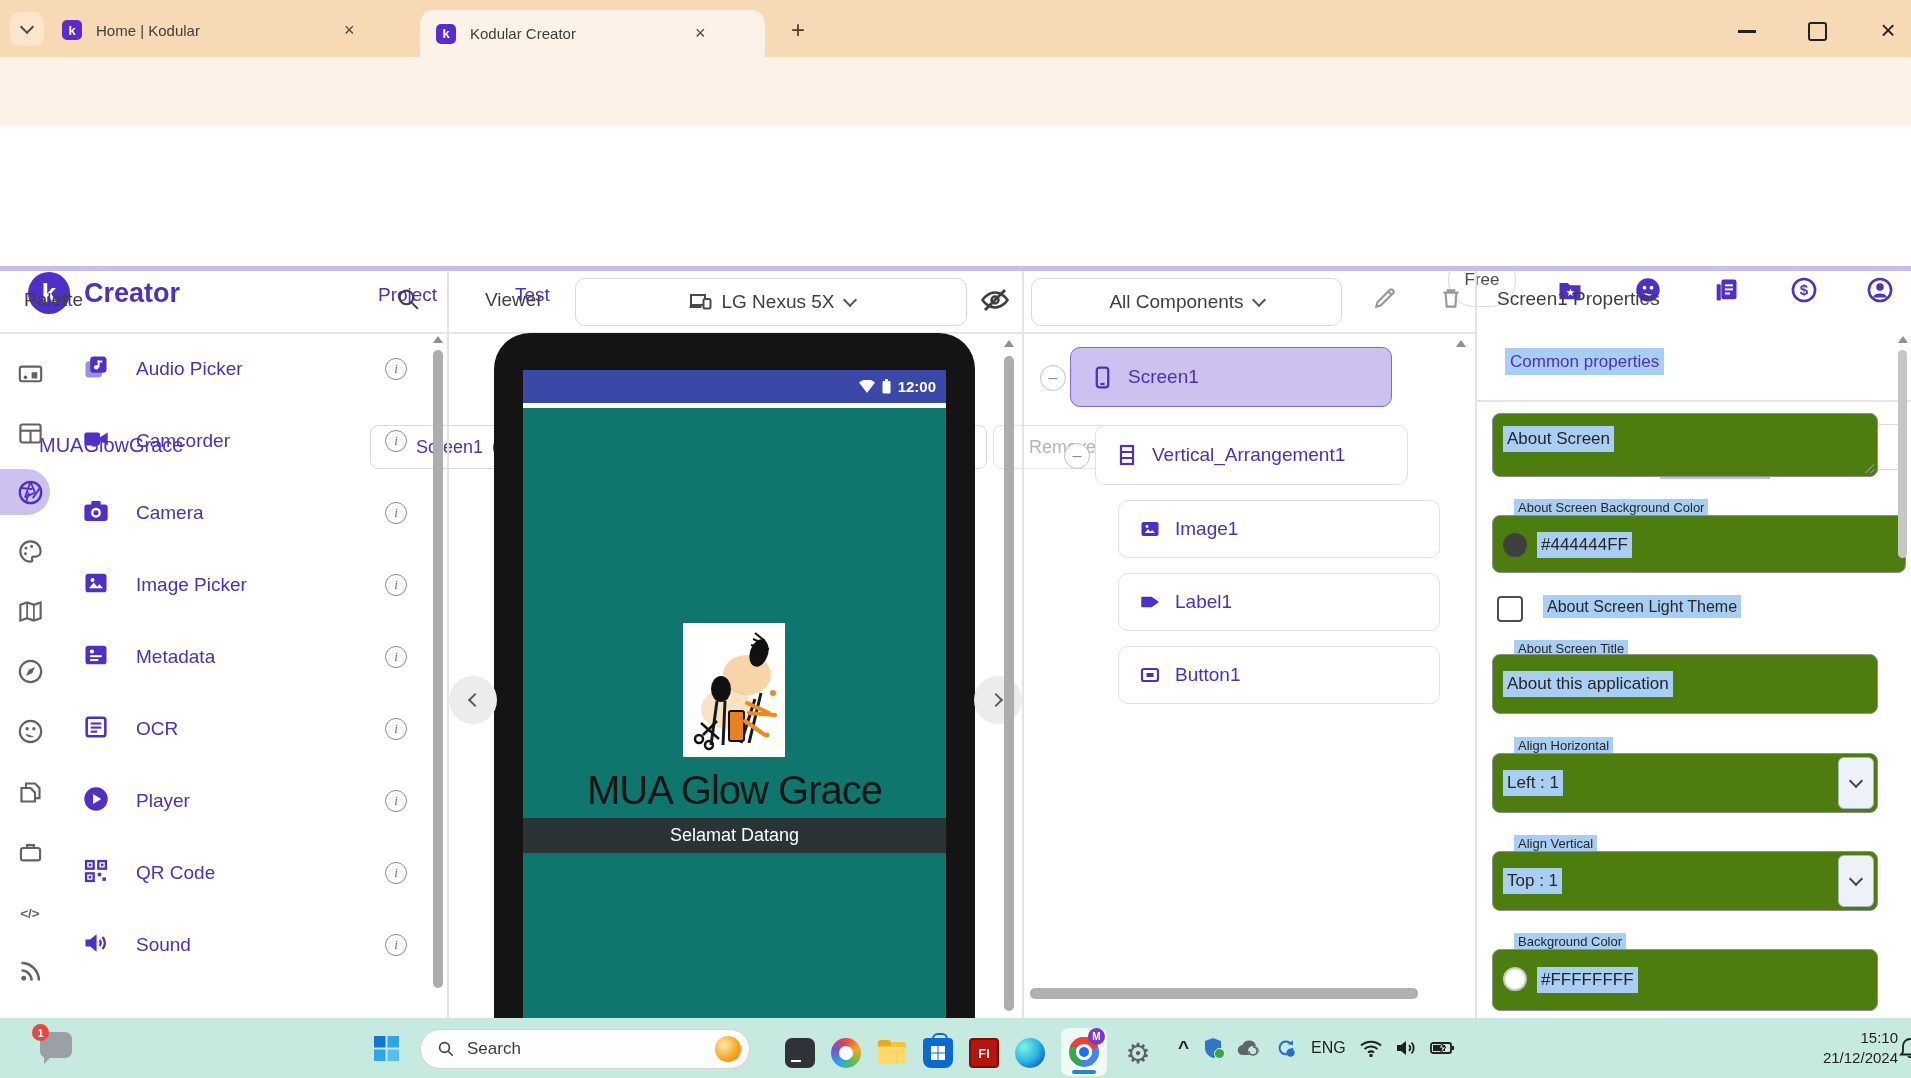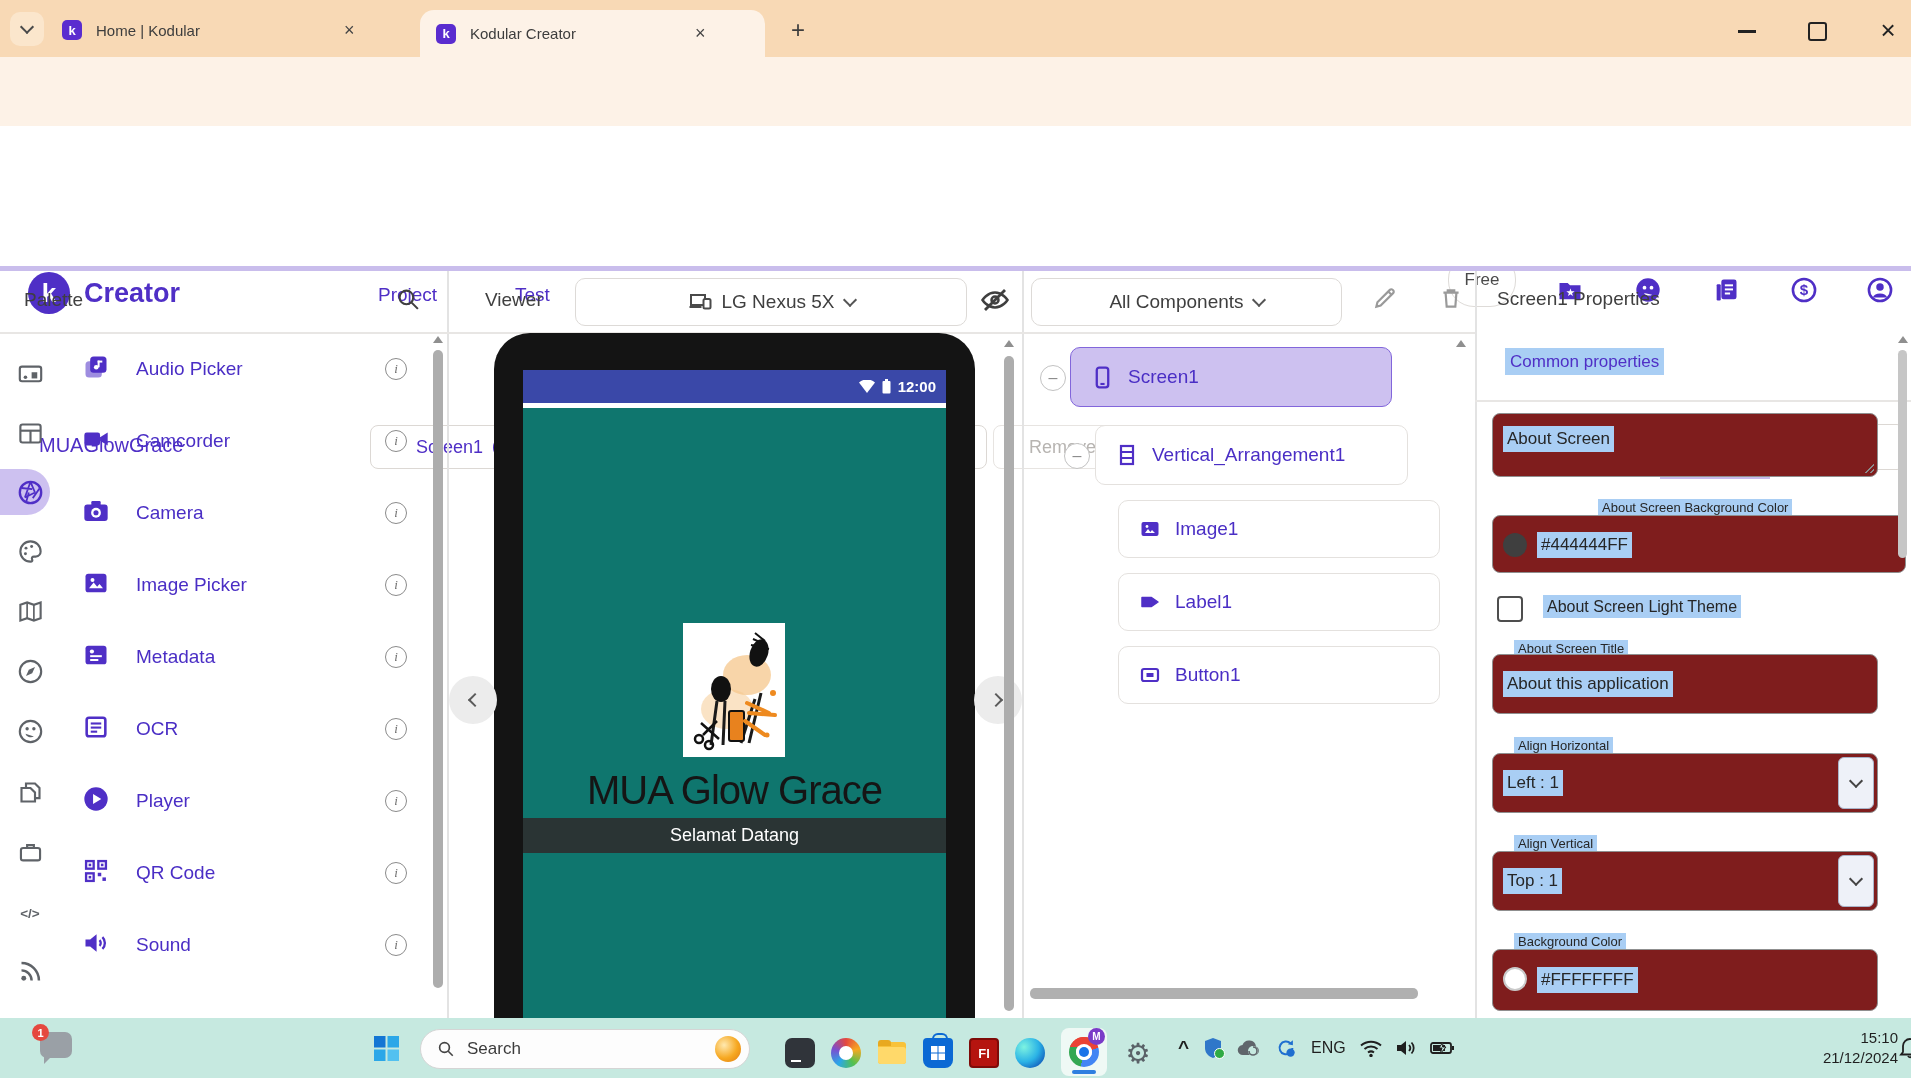--- a/index.html
+++ b/index.html
@@ -40,21 +40,21 @@
   .screen{position:absolute;left:29px;top:37px;width:423px;height:648px;background:#0f766e;overflow:hidden;}
   .statusbar{height:33px;background:#3A48A8;display:flex;align-items:center;justify-content:flex-end;gap:7px;padding-right:10px;}
   .whiteline{height:5px;background:#fff;}
   .pager{width:48px;height:48px;border-radius:50%;background:#ECECEC;color:#5a5a5a;}
   
   .card{position:absolute;background:#fff;border:1.5px solid #E4E1DE;border-radius:10px;display:flex;align-items:center;gap:13px;padding-left:19px;font-size:19px;color:#4A2EC5;box-sizing:border-box;}
   .card.sel{background:#CDC1F0;border-color:#8266DB;}
   .minus{position:absolute;width:24px;height:24px;border:1.5px solid #C2C2C2;border-radius:50%;color:#8a8a8a;font-size:16px;display:flex;align-items:center;justify-content:center;background:#fff;}
   
   .hl{background:#A9CEF4;}
-  .fbox{position:absolute;border:1.5px solid #8F8F8F;border-radius:8px;background:#7f1d1d;box-sizing:border-box;}
+  .fbox{position:absolute;border:1.5px solid #8F8F8F;border-radius:8px;background:#4d7c0f;box-sizing:border-box;}
   .flegend{position:absolute;font-size:13px;color:#262626;padding:1px 4px;}
   .fval{font-size:17px;color:#262626;}
   .chevbox{position:absolute;width:36px;height:52px;border:1.5px solid #A9B4C9;border-radius:6px;background:#EEF1F8;color:#444;display:flex;align-items:center;justify-content:center;box-sizing:border-box;}
   .swatch{position:absolute;width:24px;height:24px;border-radius:50%;}
   .resz{position:absolute;right:3px;bottom:3px;width:11px;height:11px;
         background:repeating-linear-gradient(135deg,transparent 0 2px,#8a8a8a 2px 3.5px);
         clip-path:polygon(100% 0,100% 100%,0 100%);}
   
   .taskbar{left:0;top:1018px;width:1911px;height:60px;background:#C6E9E0;}
   .ticon{width:30px;height:30px;}
@@ -526,21 +526,21 @@
   <div class="ab" style="left:1505px;top:352px;">
     <span class="hl" style="font-size:17px;color:#4F2FC6;padding:4px 5px;">Common properties</span>
   </div>
   <div class="ab hdiv" style="left:1475px;top:400px;width:436px;"></div>
 
   <div class="fbox" style="left:1492px;top:413px;width:386px;height:64px;">
     <span class="hl fval" style="position:absolute;left:10px;top:12px;padding:3px 4px;">About Screen</span>
     <span class="resz"></span>
   </div>
 
-  <div class="flegend hl" style="left:1598px;top:499px;text-align:center;">About Screen Background Color</div>
+  <div class="flegend hl" style="left:1514px;top:499px;text-align:center;">About Screen Background Color</div>
   <div class="fbox" style="left:1492px;top:515px;width:414px;height:58px;">
     <span class="swatch" style="left:10px;top:17px;background:#3F3F3F;"></span>
     <span class="hl fval" style="position:absolute;left:44px;top:16px;padding:3px 4px;">#444444FF</span>
   </div>
 
   <div class="ab" style="left:1497px;top:596px;width:22px;height:22px;border:2.5px solid #4E4E4E;border-radius:4px;background:#fff;"></div>
   <div class="ab" style="left:1543px;top:598px;">
     <span class="hl" style="font-size:16px;color:#262626;padding:3px 4px;">About Screen Light Theme</span>
   </div>
 

